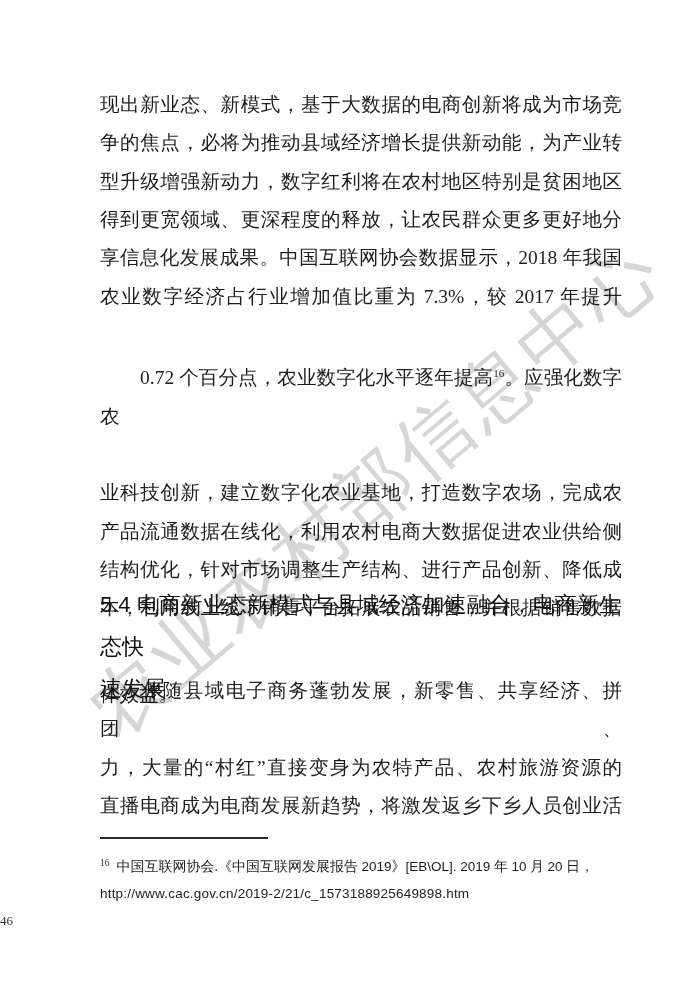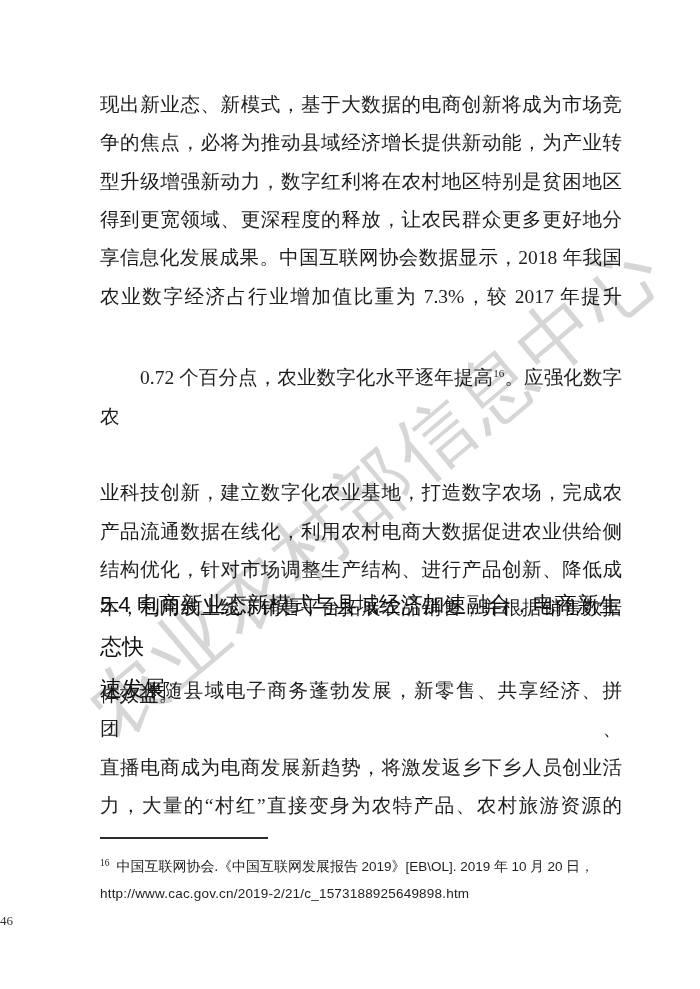--- a/index.html
+++ b/index.html
@@ -85,22 +85,22 @@
 
     <div class="heading">
       <div class="hline">
         <span class="hnum">5.4 </span><span>电商新业态新模式与县域经济加速融合，电商新生态快</span>
       </div>
       <div class="hline">速发展</div>
     </div>
 
     <div class="para2">
       <div class="bline">　　伴随县域电子商务蓬勃发展，新零售、共享经济、拼团、</div>
+      <div class="bline">力，大量的“村红”直接变身为农特产品、农村旅游资源的</div>
       <div class="bline">直播电商成为电商发展新趋势，将激发返乡下乡人员创业活</div>
-      <div class="bline">力，大量的“村红”直接变身为农特产品、农村旅游资源的</div>
     </div>
 
     <div class="fnrule"></div>
 
     <div class="fnline1">
       <span class="fnref">16</span><span>中国互联网协会.《中国互联网发展报告 </span><span class="lat">2019</span><span>》</span><span class="lat">[EB\OL]. </span><span class="lat">2019</span><span> 年 </span><span class="lat">10</span><span> 月 </span><span class="lat">20</span><span> 日，</span>
     </div>
 
     <div class="fnurl">http://www.cac.gov.cn/2019-2/21/c_1573188925649898.htm</div>
 

